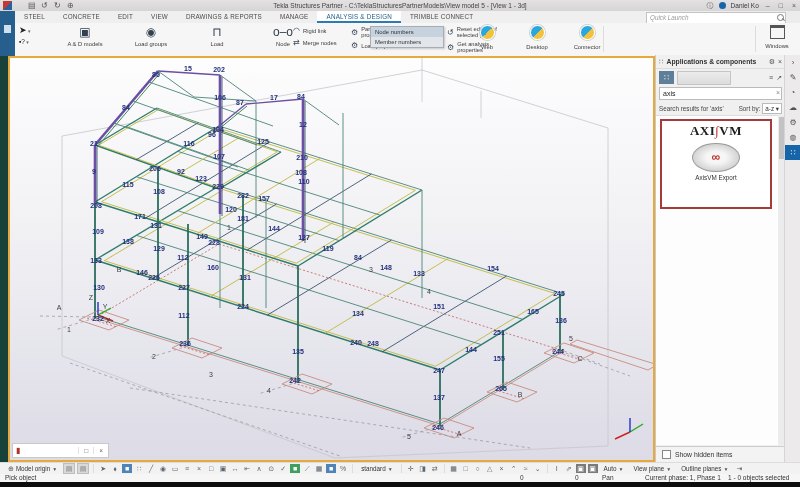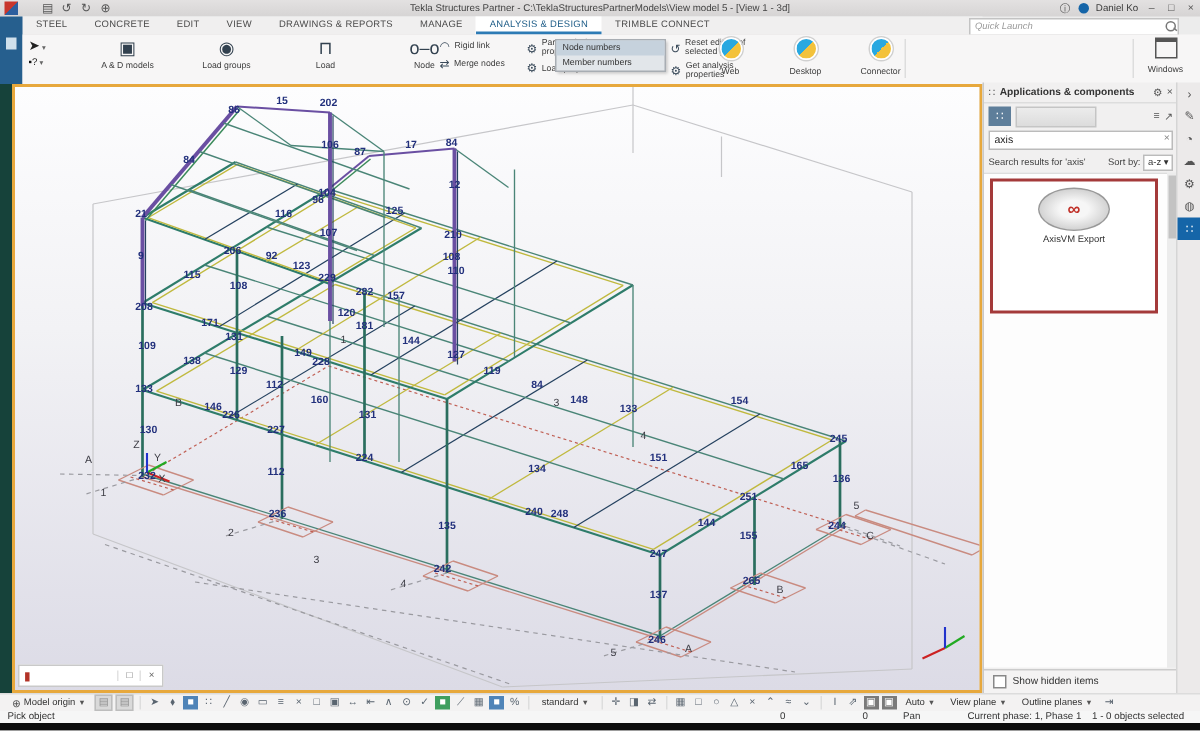--- a/index.html
+++ b/index.html
@@ -464,20 +464,21 @@
       <div id="search-input">axis</div>
       <span id="search-clear">×</span>
     </div>
     <div id="results-hd">
       <span class="t">Search results for 'axis'</span>
       <span style="font-size:6.3px;color:#444;">Sort by:</span>
       <span id="sort-dd">a-z ▾</span>
     </div>
     <div id="results">
       <div id="axis-item">
+        <div id="axis-logo"><span>AXI</span><span class="sl">∫</span><span>VM</span></div>
         <div id="axis-oval">∞</div>
         <div id="axis-lb">AxisVM Export</div>
       </div>
     </div>
     <div id="vscroll">
         <span class="thumb"></span>
       </div>
     <div id="show-hidden">
       <span class="cb"></span>
       <span class="t">Show hidden items</span>

